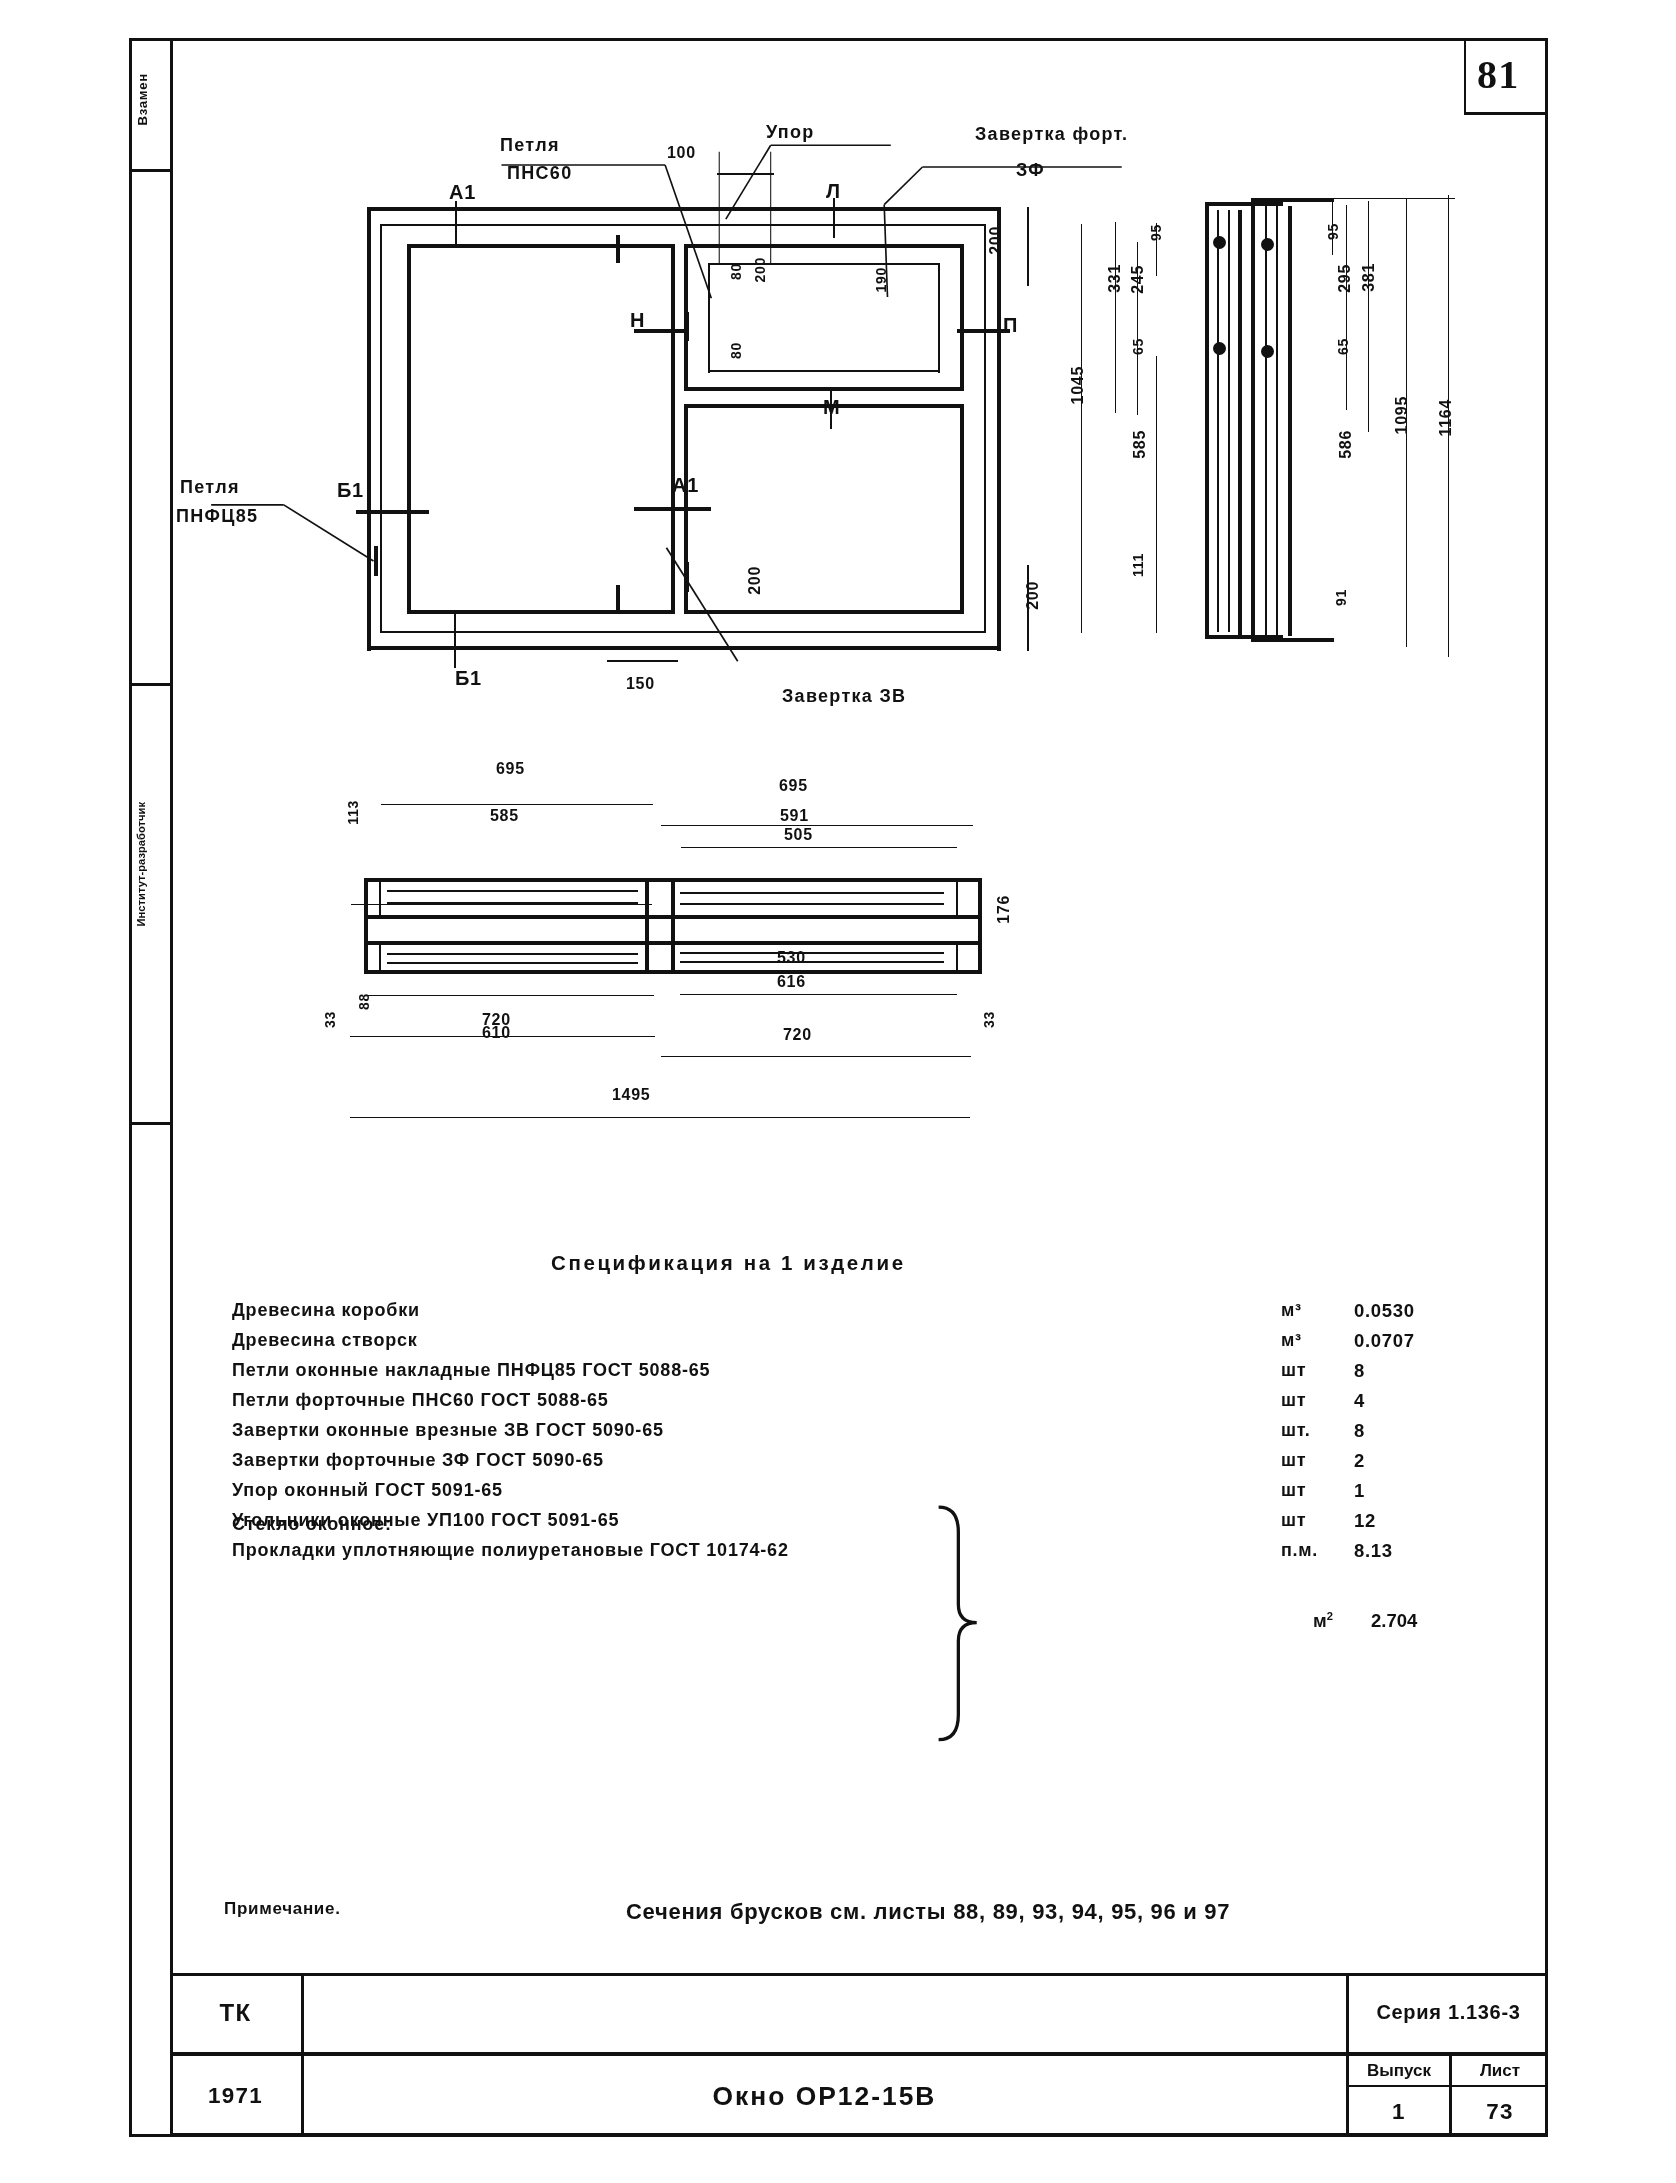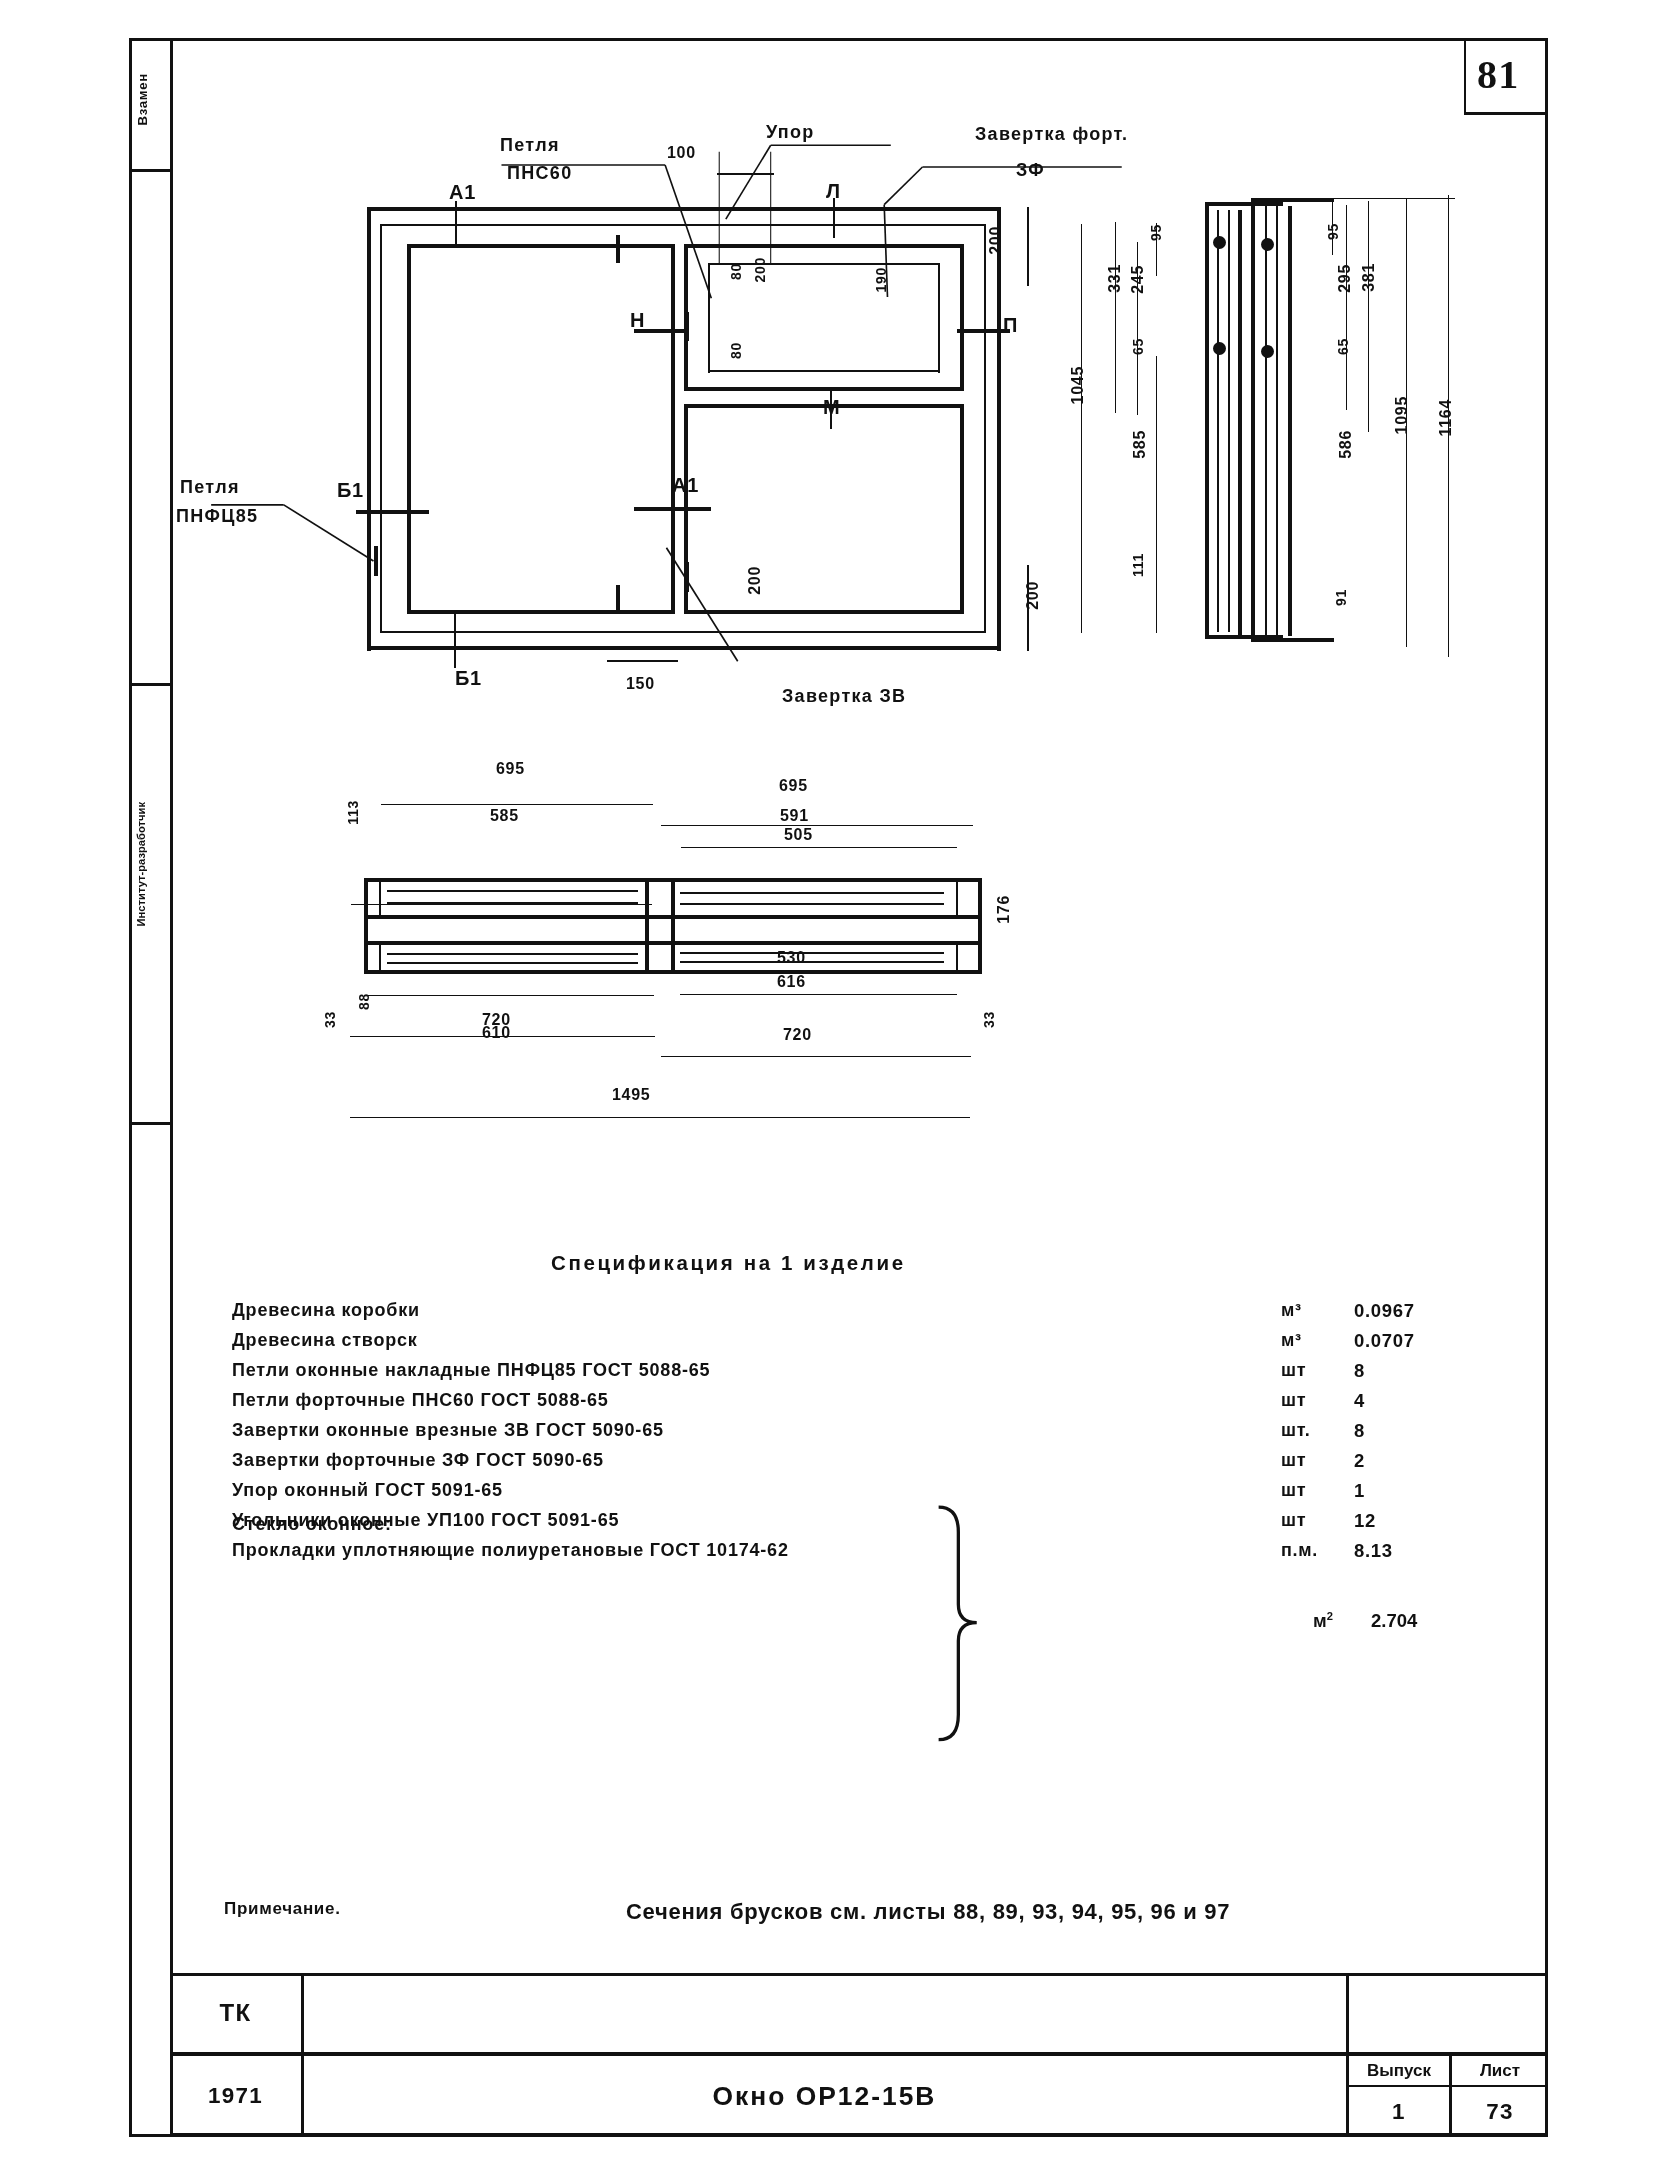--- a/index.html
+++ b/index.html
@@ -380,21 +380,21 @@
   <span class="lbl dim" style="left:783px; top:1026px;">720</span>
   <span class="lbl dim-s v" style="left:981px; top:1011px;">33</span>
   <span class="lbl dim" style="left:612px; top:1086px;">1495</span>
 
   <div class="spec-title">Спецификация на 1 изделие</div>
 
   <div class="spec-list">
     <div class="spec-row">
       <span class="spec-name">Древесина   коробки</span>
       <span class="spec-unit">м³</span>
-      <span class="spec-qty">0.0967</span>
+      <span class="spec-qty">0.0530</span>
     </div>
     <div class="spec-row">
       <span class="spec-name">Древесина   створск</span>
       <span class="spec-unit">м³</span>
       <span class="spec-qty">0.0707</span>
     </div>
     <div class="spec-row">
       <span class="spec-name">Петли оконные накладные ПНФЦ85 ГОСТ 5088-65</span>
       <span class="spec-unit">шт</span>
       <span class="spec-qty">8</span>
@@ -444,20 +444,21 @@
   <div class="tb">
     <div class="tb-line" style="left:0; top:0; width:1378px; height:3.3px;"></div>
     <div class="tb-line" style="left:0; top:79px; width:1378px; height:4px;"></div>
     <div class="tb-line" style="left:0; top:160px; width:1378px; height:4px;"></div>
     <div class="tb-line" style="left:131px; top:0; width:2.6px; height:164px;"></div>
     <div class="tb-line" style="left:1176px; top:0; width:2.6px; height:164px;"></div>
     <div class="tb-line" style="left:1279px; top:79px; width:2.6px; height:84px;"></div>
     <div class="tb-line" style="left:1179px; top:112px; width:199px; height:2px;"></div>
 
     <div class="tb-cell tb-tk">ТК</div>
+    <div class="tb-cell tb-ser">Серия 1.136-3</div>
     <div class="tb-cell tb-year">1971</div>
     <div class="tb-cell tb-prod">Окно ОР12-15В</div>
     <div class="tb-cell tb-vhead">Выпуск</div>
     <div class="tb-cell tb-lhead">Лист</div>
     <div class="tb-cell tb-vval">1</div>
     <div class="tb-cell tb-lval">73</div>
   </div>
 
 </div>
 

